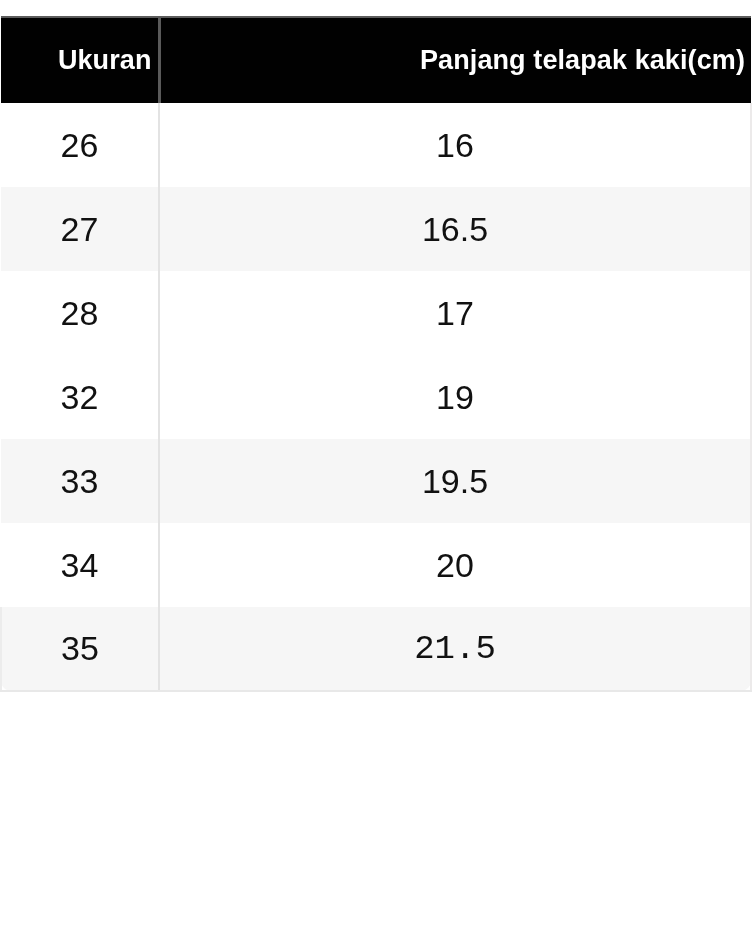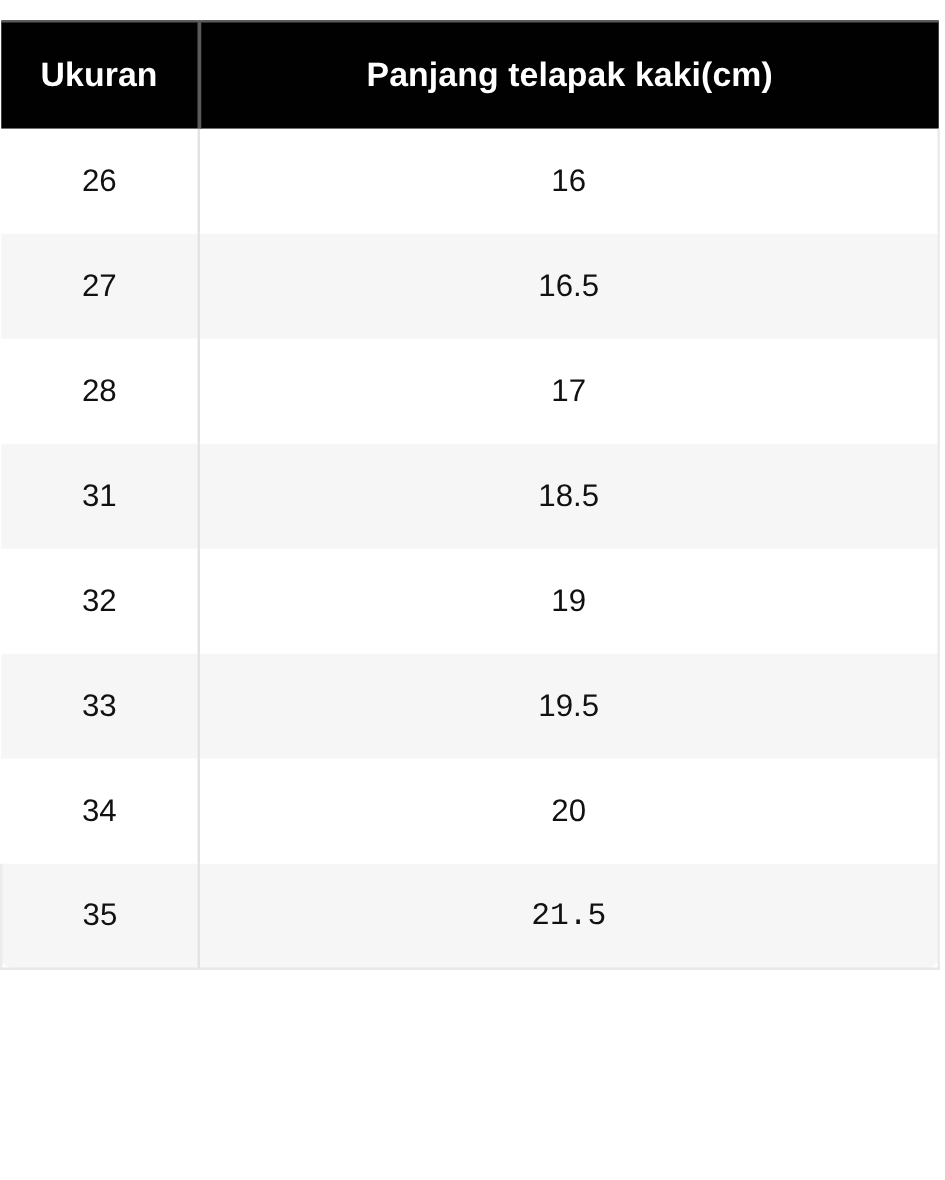--- a/index.html
+++ b/index.html
@@ -35,35 +35,35 @@
 
   table.size-table col.col-size  { width: 158px; }
   table.size-table col.col-value { width: 592px; }
 
   thead tr.header-row th {
     background: #010101;
     color: #ffffff;
     font-size: 27px;
     font-weight: bold;
     letter-spacing: 0.1px;
-    text-align: center;
+    text-align: right;
     vertical-align: middle;
     height: 86px;
     padding: 0 6px;
     box-sizing: border-box;
     border-top: 2px solid #5c5c5c;
   }
 
   thead tr.header-row th.th-size {
     border-right: 3px solid #5a5a5a;
   }
 
   tbody tr.data-row td {
     height: 84px;
-    font-size: 25px;
+    font-size: 34px;
     font-weight: normal;
     color: #111111;
     text-align: center;
     vertical-align: middle;
     padding: 0 6px;
     box-sizing: border-box;
     background: #ffffff;
   }
 
   tbody tr.data-row.alt td {
@@ -110,24 +110,20 @@
           <td class="td-value">16</td>
         </tr>
         <tr class="data-row alt">
           <td class="td-size">27</td>
           <td class="td-value">16.5</td>
         </tr>
         <tr class="data-row">
           <td class="td-size">28</td>
           <td class="td-value">17</td>
         </tr>
-        <tr class="data-row alt">
-          <td class="td-size">31</td>
-          <td class="td-value">18.5</td>
-        </tr>
         <tr class="data-row">
           <td class="td-size">32</td>
           <td class="td-value">19</td>
         </tr>
         <tr class="data-row alt">
           <td class="td-size">33</td>
           <td class="td-value">19.5</td>
         </tr>
         <tr class="data-row">
           <td class="td-size">34</td>

